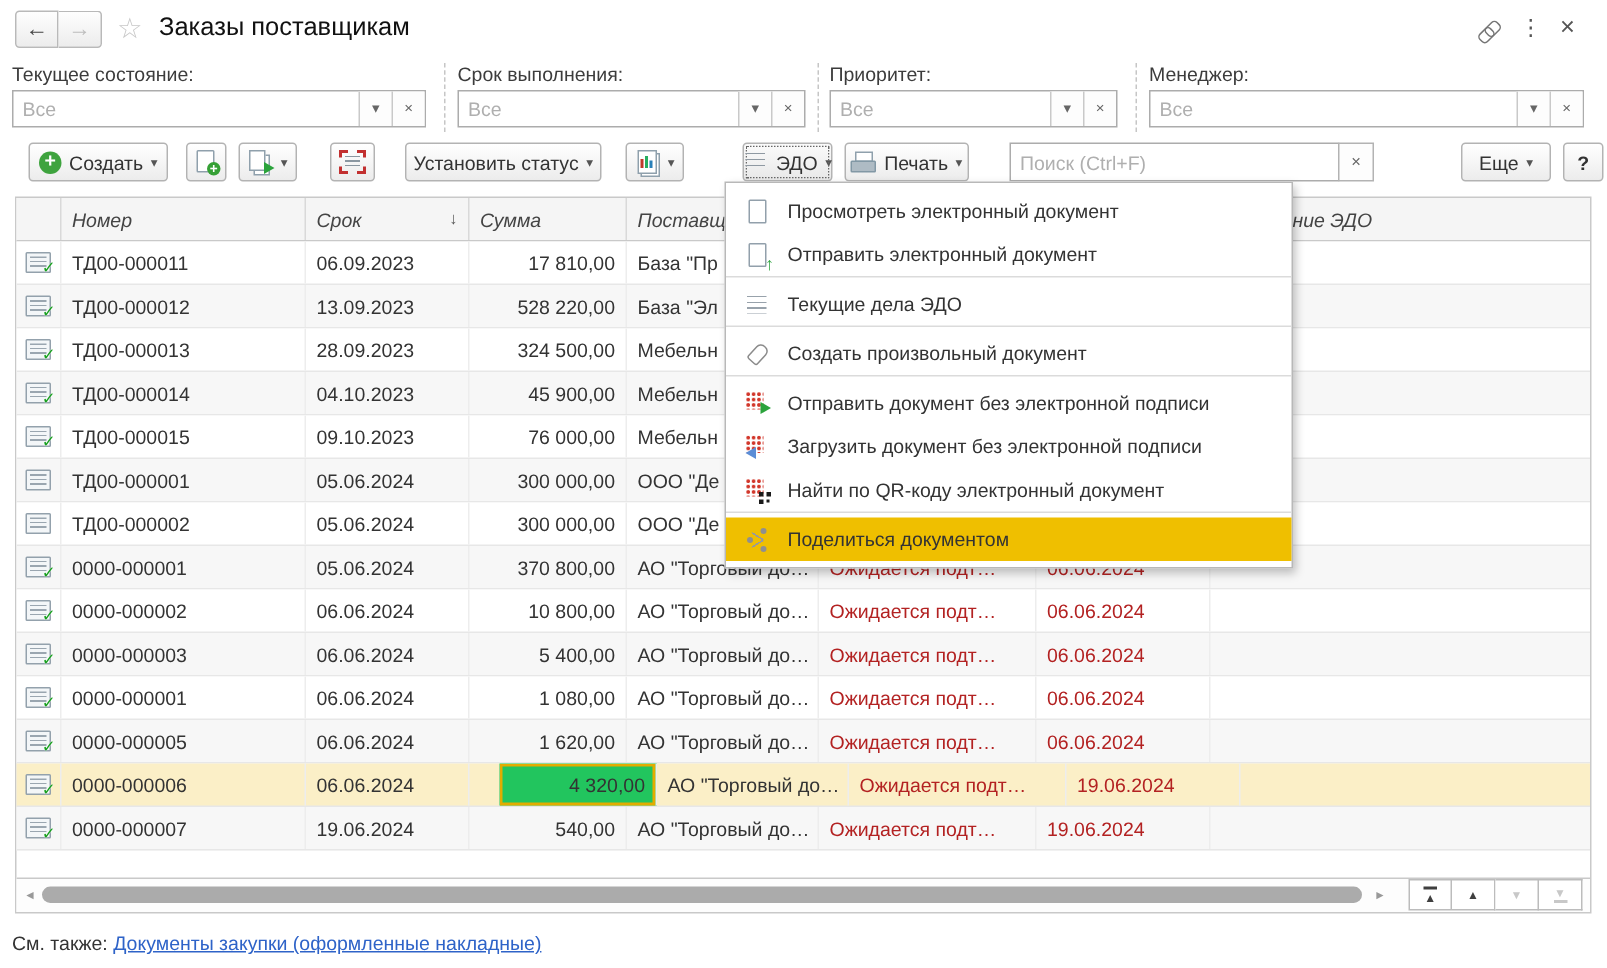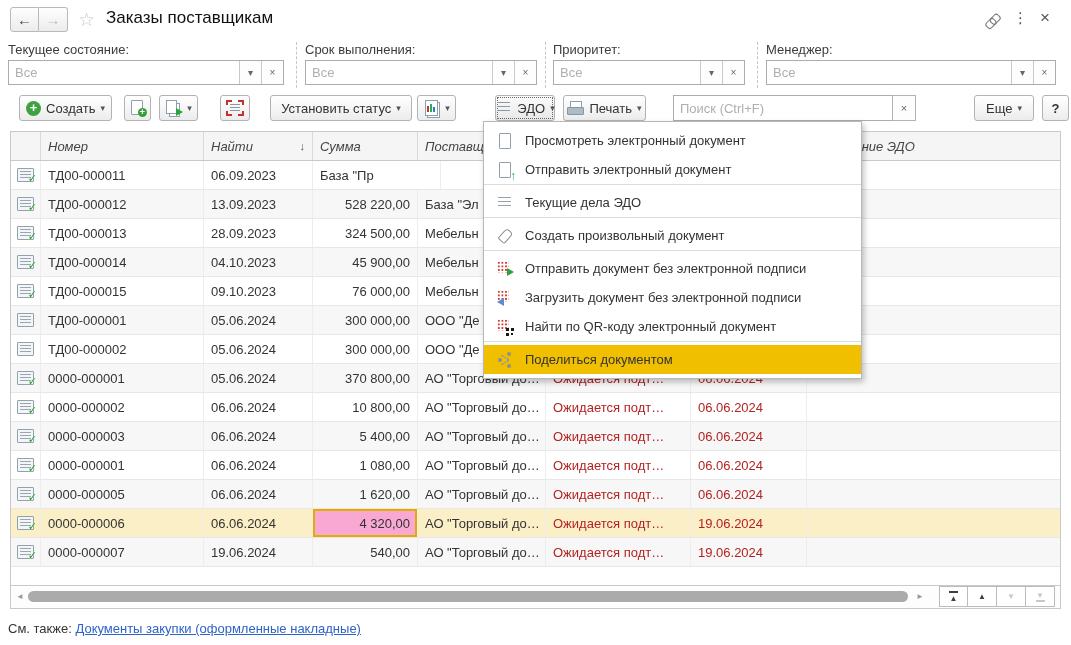--- a/index.html
+++ b/index.html
@@ -41,21 +41,21 @@
   
   .toolbar{position:absolute;left:12px;top:95px;width:100%;height:26px;}
   .tbtn{position:absolute;height:26px;box-sizing:border-box;border:1px solid #B3B3B3;border-radius:3px;
         background:linear-gradient(#FFFFFF,#ECECEC);display:flex;align-items:center;justify-content:center;
         gap:5px;font-size:13px;color:#333;padding:0 4px;cursor:pointer;}
   .caret{font-size:9px;color:#555;}
   #btn-create{left:7px;width:93px;}
   #btn-copy{left:112px;width:27px;}
   #btn-forward{left:147px;width:39px;}
   #btn-scan{left:208px;width:30px;}
-  #btn-status{left:258px;width:142px;}
+  #btn-status{left:258px;width:131px;}
   #btn-reports{left:405px;width:39px;}
   #btn-edo{left:483px;width:60px;outline:1px dotted #666;outline-offset:-3px;background:linear-gradient(#FBFBFB,#E8E8E8);}
   #btn-print{left:551px;width:83px;}
   #search{left:661px;width:220px;height:26px;box-sizing:border-box;border:1px solid #ACACAC;
           padding:0 6px;font:inherit;color:#333;position:absolute;}
   #search::placeholder{color:#AFAFAF;}
   #search-clear{left:880px;width:24px;border-radius:0;background:#FDFDFD;font-size:11px;color:#666;}
   #btn-more{left:962px;width:60px;}
   #btn-help{left:1030px;width:27px;font-weight:bold;}
 
@@ -103,21 +103,21 @@
   .w-icon{width:30px;justify-content:center;padding:0;}
   .w-num{width:163px;} .w-date{width:109px;} .w-sum{width:105px;} .w-sup{width:128px;}
   .w-status{width:145px;} .w-due{width:116px;} .w-edo{flex:1;border-right:none;}
   .th.w-date{justify-content:space-between;}
   .sort-arrow{font-size:11px;color:#555;}
   .c.w-sum{justify-content:flex-end;}
   .c.w-status,.c.w-due{color:#B32222;}
   .trow{height:29px;display:flex;border-bottom:1px solid #E7E7E7;box-sizing:border-box;background:#fff;cursor:pointer;}
   .rows .trow:nth-of-type(even){background:#F7F7F7;}
   .rows .trow.is-selected{background:#FBEFC7;}
-  .trow.is-active_cell .c.w-sum{background:#f9a8d4;box-shadow:inset 0 0 0 2px #E2AC00;}
+  .trow.is-active_cell .c.w-sum{background:#22c55e;box-shadow:inset 0 0 0 2px #E2AC00;margin-left:20px;}
   .docicon{width:15px;height:12px;border:1px solid #93A1AC;background:#F3F6F8;position:relative;border-radius:1px;}
   .docicon::before{content:"";position:absolute;left:2px;top:2px;right:2px;height:8px;
       background:repeating-linear-gradient(180deg,#9AA6B0 0 1px,transparent 1px 3px);}
   .trow.is-posted .docicon::after{content:"✓";position:absolute;right:-4px;bottom:-4px;color:#17A01E;
       font-size:11px;font-weight:bold;text-shadow:0 0 1px #fff;}
 
   
   .hscroll{position:absolute;left:0;right:0;bottom:0;height:22px;border-top:1px solid #C9C9C9;background:#FDFDFD;}
   .sarrow{position:absolute;top:6px;font-size:8px;color:#999;}
   .sarrow.l{left:5px;} .sarrow.r{left:905px;}
@@ -266,37 +266,38 @@
     <span class="caret">▾</span>
   </button>
   <button class="tbtn" id="btn-help">?</button>
 </div>
 
 <div class="tablewrap">
   <div class="thead">
     <div class="th w-icon"></div>
     <div class="th w-num">Номер</div>
     <div class="th w-date">
-      <span>Найти</span>
+      <span>Срок</span>
       <span class="sort-arrow">↓</span>
     </div>
     <div class="th w-sum">Сумма</div>
     <div class="th w-sup">Поставщик</div>
     <div class="th w-status"></div>
     <div class="th w-due"></div>
     <div class="th w-edo">Состояние ЭДО</div>
   </div>
   <div class="rows">
 
       <div class="trow is-posted">
         <div class="c w-icon">
           <span class="docicon"></span>
         </div>
         <div class="c w-num">ТД00-000011</div>
         <div class="c w-date">06.09.2023</div>
+        <div class="c w-sum">17 810,00</div>
         <div class="c w-sup">База "Пр</div>
         <div class="c w-status"></div>
         <div class="c w-due"></div>
         <div class="c w-edo"></div>
       </div>
 
       <div class="trow is-posted">
         <div class="c w-icon">
           <span class="docicon"></span>
         </div>

